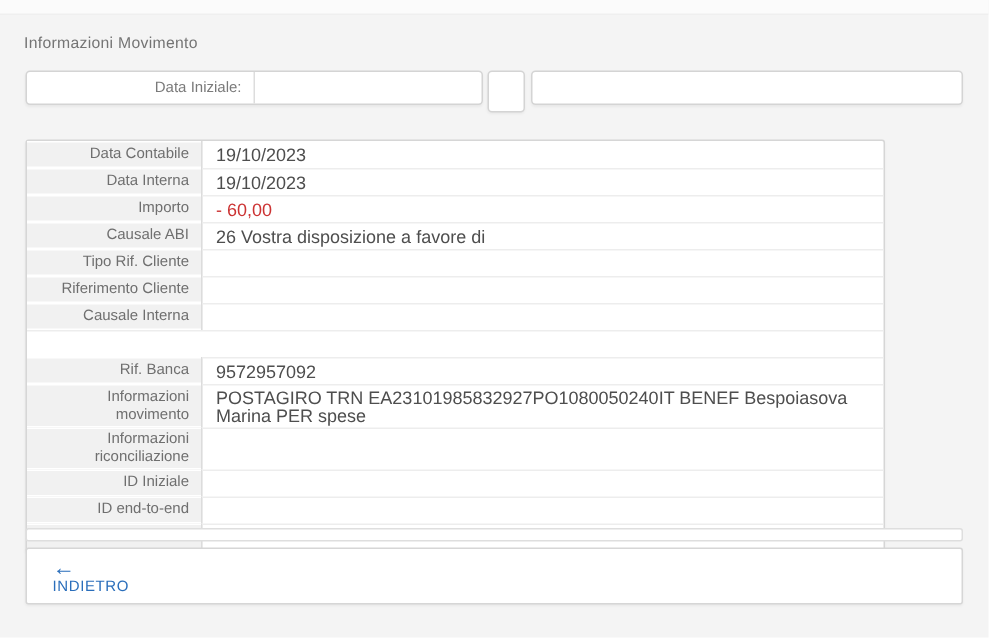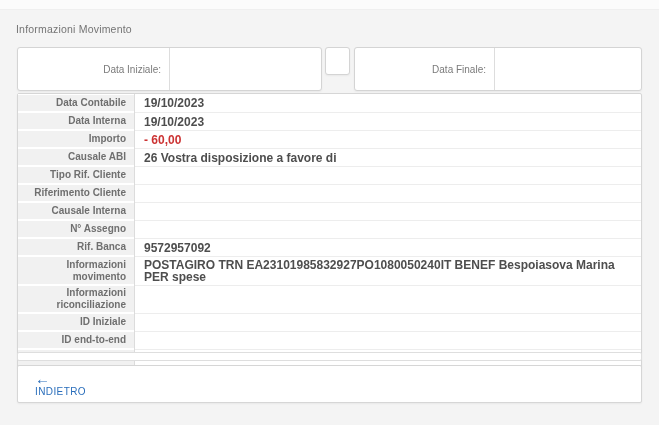--- a/index.html
+++ b/index.html
@@ -20,41 +20,40 @@
   }
   
   .datebar{
     position:absolute; left:17px; top:47px; width:625px; height:28px;
     display:flex;
   }
   .box{
     background:#fff; border:1px solid #d4d4d4; border-radius:3px;
     box-shadow:0 1px 2px rgba(0,0,0,.05);
   }
-  .datebox{ display:flex; align-items:stretch; height:44px; }
+  .datebox{ display:flex; align-items:stretch; height:23px; }
   .datebox-start{ width:305px; }
   .datebox-spacer{ width:25px; margin-left:3px; }
   .datebox-end{ flex:1; margin-left:4px; }
   .datebox .dlab{
     display:flex; align-items:center; justify-content:flex-end;
     padding-right:8px; font-size:10px; color:#7a7a7a;
     border-right:1px solid #ddd;
   }
   .datebox-start .dlab{ flex:0 0 152px; }
   .datebox-end .dlab{ flex:0 0 140px; }
   .datebox .dval{
     flex:1; display:flex; align-items:center; padding-left:9px;
     font-size:10px; color:#4e4e4e;
   }
   
   .details{
-    position:absolute; left:17px; top:93px; width:625px;
+    position:absolute; left:17px; top:93px; width:573px;
     background:#fff; border:1px solid #d6d6d6; border-radius:2px;
     box-shadow:0 1px 2px rgba(0,0,0,.05);
-    font-weight:bold;
   }
   .drow{ display:flex; min-height:18px; }
   .drow + .drow .dvalue{ border-top:1px solid #ededed; }
   .dlabel{
     flex:0 0 117px;
     background:#f1f1f1;
     border-right:1px solid #dcdcdc;
     box-shadow: inset 0 1px 0 #ffffff, inset 0 -1px 0 #ffffff;
     display:flex; flex-direction:column; justify-content:center; align-items:flex-end;
     text-align:right;
@@ -86,21 +85,20 @@
 <body>
 
 <div class="page-title">Informazioni Movimento</div>
 
 <div class="datebar">
   <div class="box datebox datebox-start">
     <div class="dlab">Data Iniziale:</div>
   </div>
   <div class="box datebox-spacer"></div>
   <div class="box datebox datebox-end">
-    <div class="dlab">Data Finale:</div>
   </div>
 </div>
 
 <div class="details" id="details-table">
     <div class="drow">
       <div class="dlabel">Data Contabile</div>
       <div class="dvalue">19/10/2023</div>
     </div>
     <div class="drow">
       <div class="dlabel">Data Interna</div>
@@ -120,21 +118,20 @@
     </div>
     <div class="drow">
       <div class="dlabel">Riferimento Cliente</div>
       <div class="dvalue"></div>
     </div>
     <div class="drow">
       <div class="dlabel">Causale Interna</div>
       <div class="dvalue"></div>
     </div>
     <div class="drow">
-      <div class="dlabel">N° Assegno</div>
       <div class="dvalue"></div>
     </div>
     <div class="drow">
       <div class="dlabel">Rif. Banca</div>
       <div class="dvalue">9572957092</div>
     </div>
     <div class="drow">
       <div class="dlabel">Informazioni movimento</div>
       <div class="dvalue">POSTAGIRO TRN EA23101985832927PO1080050240IT BENEF Bespoiasova Marina PER spese</div>
     </div>

